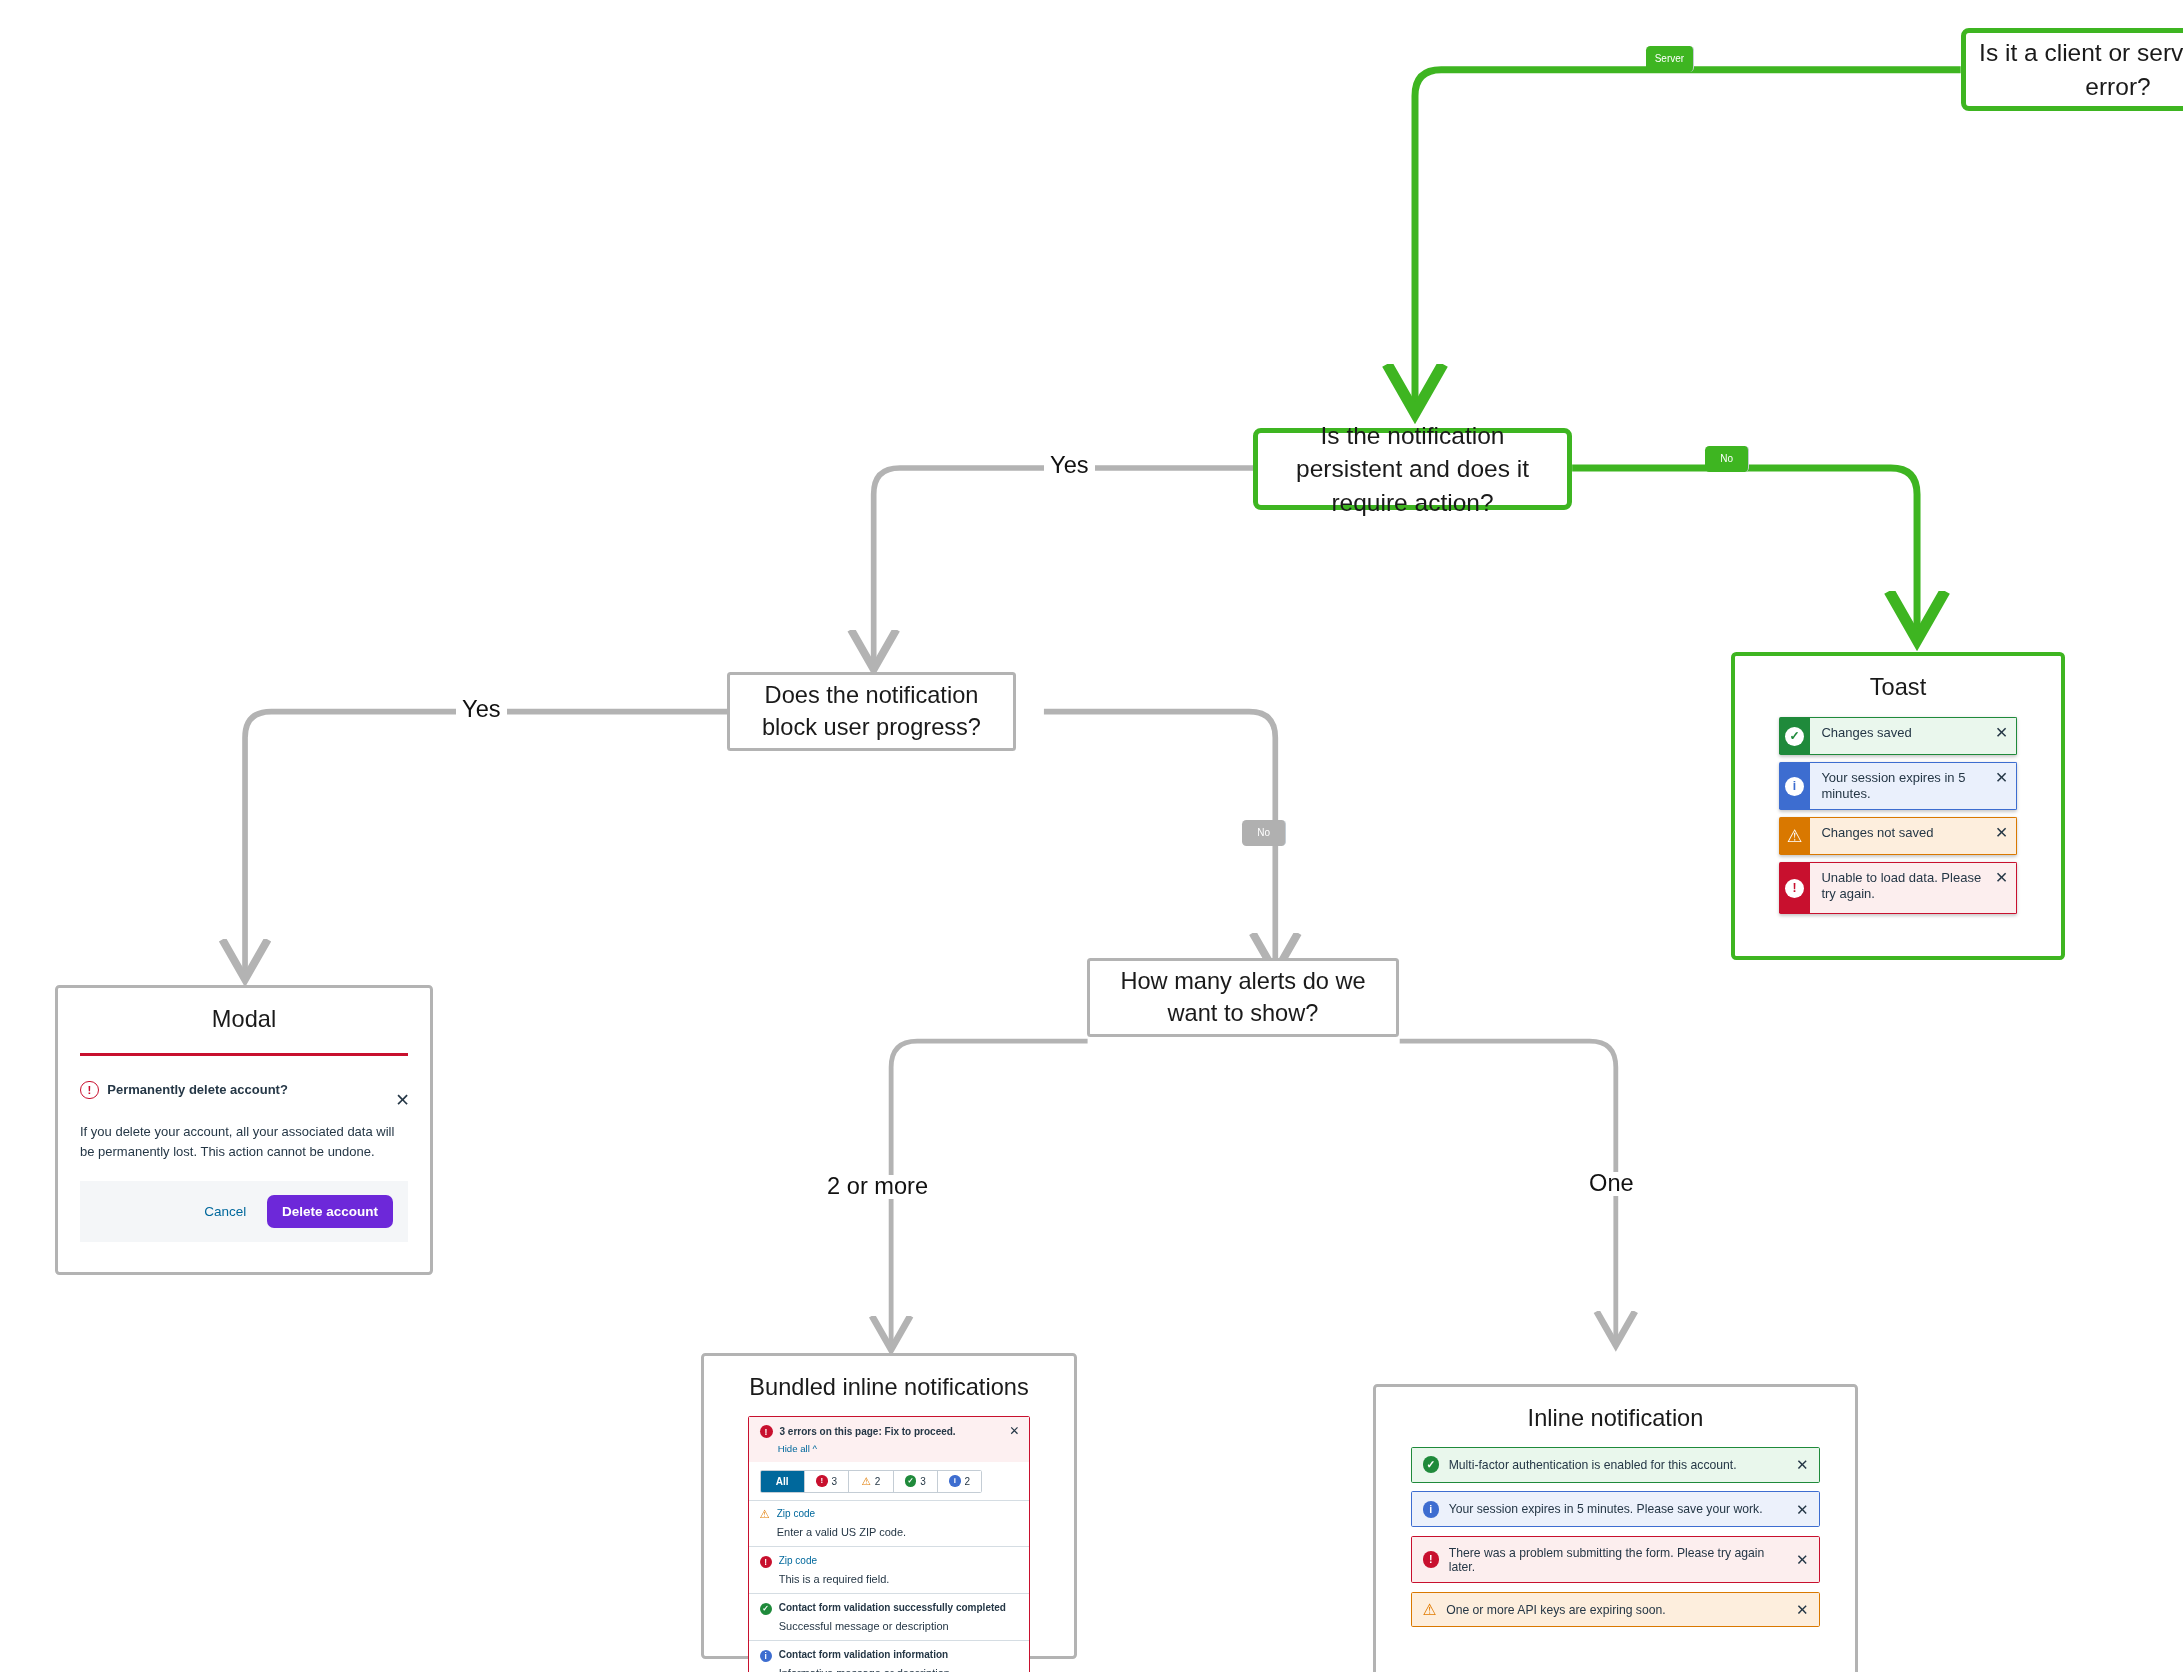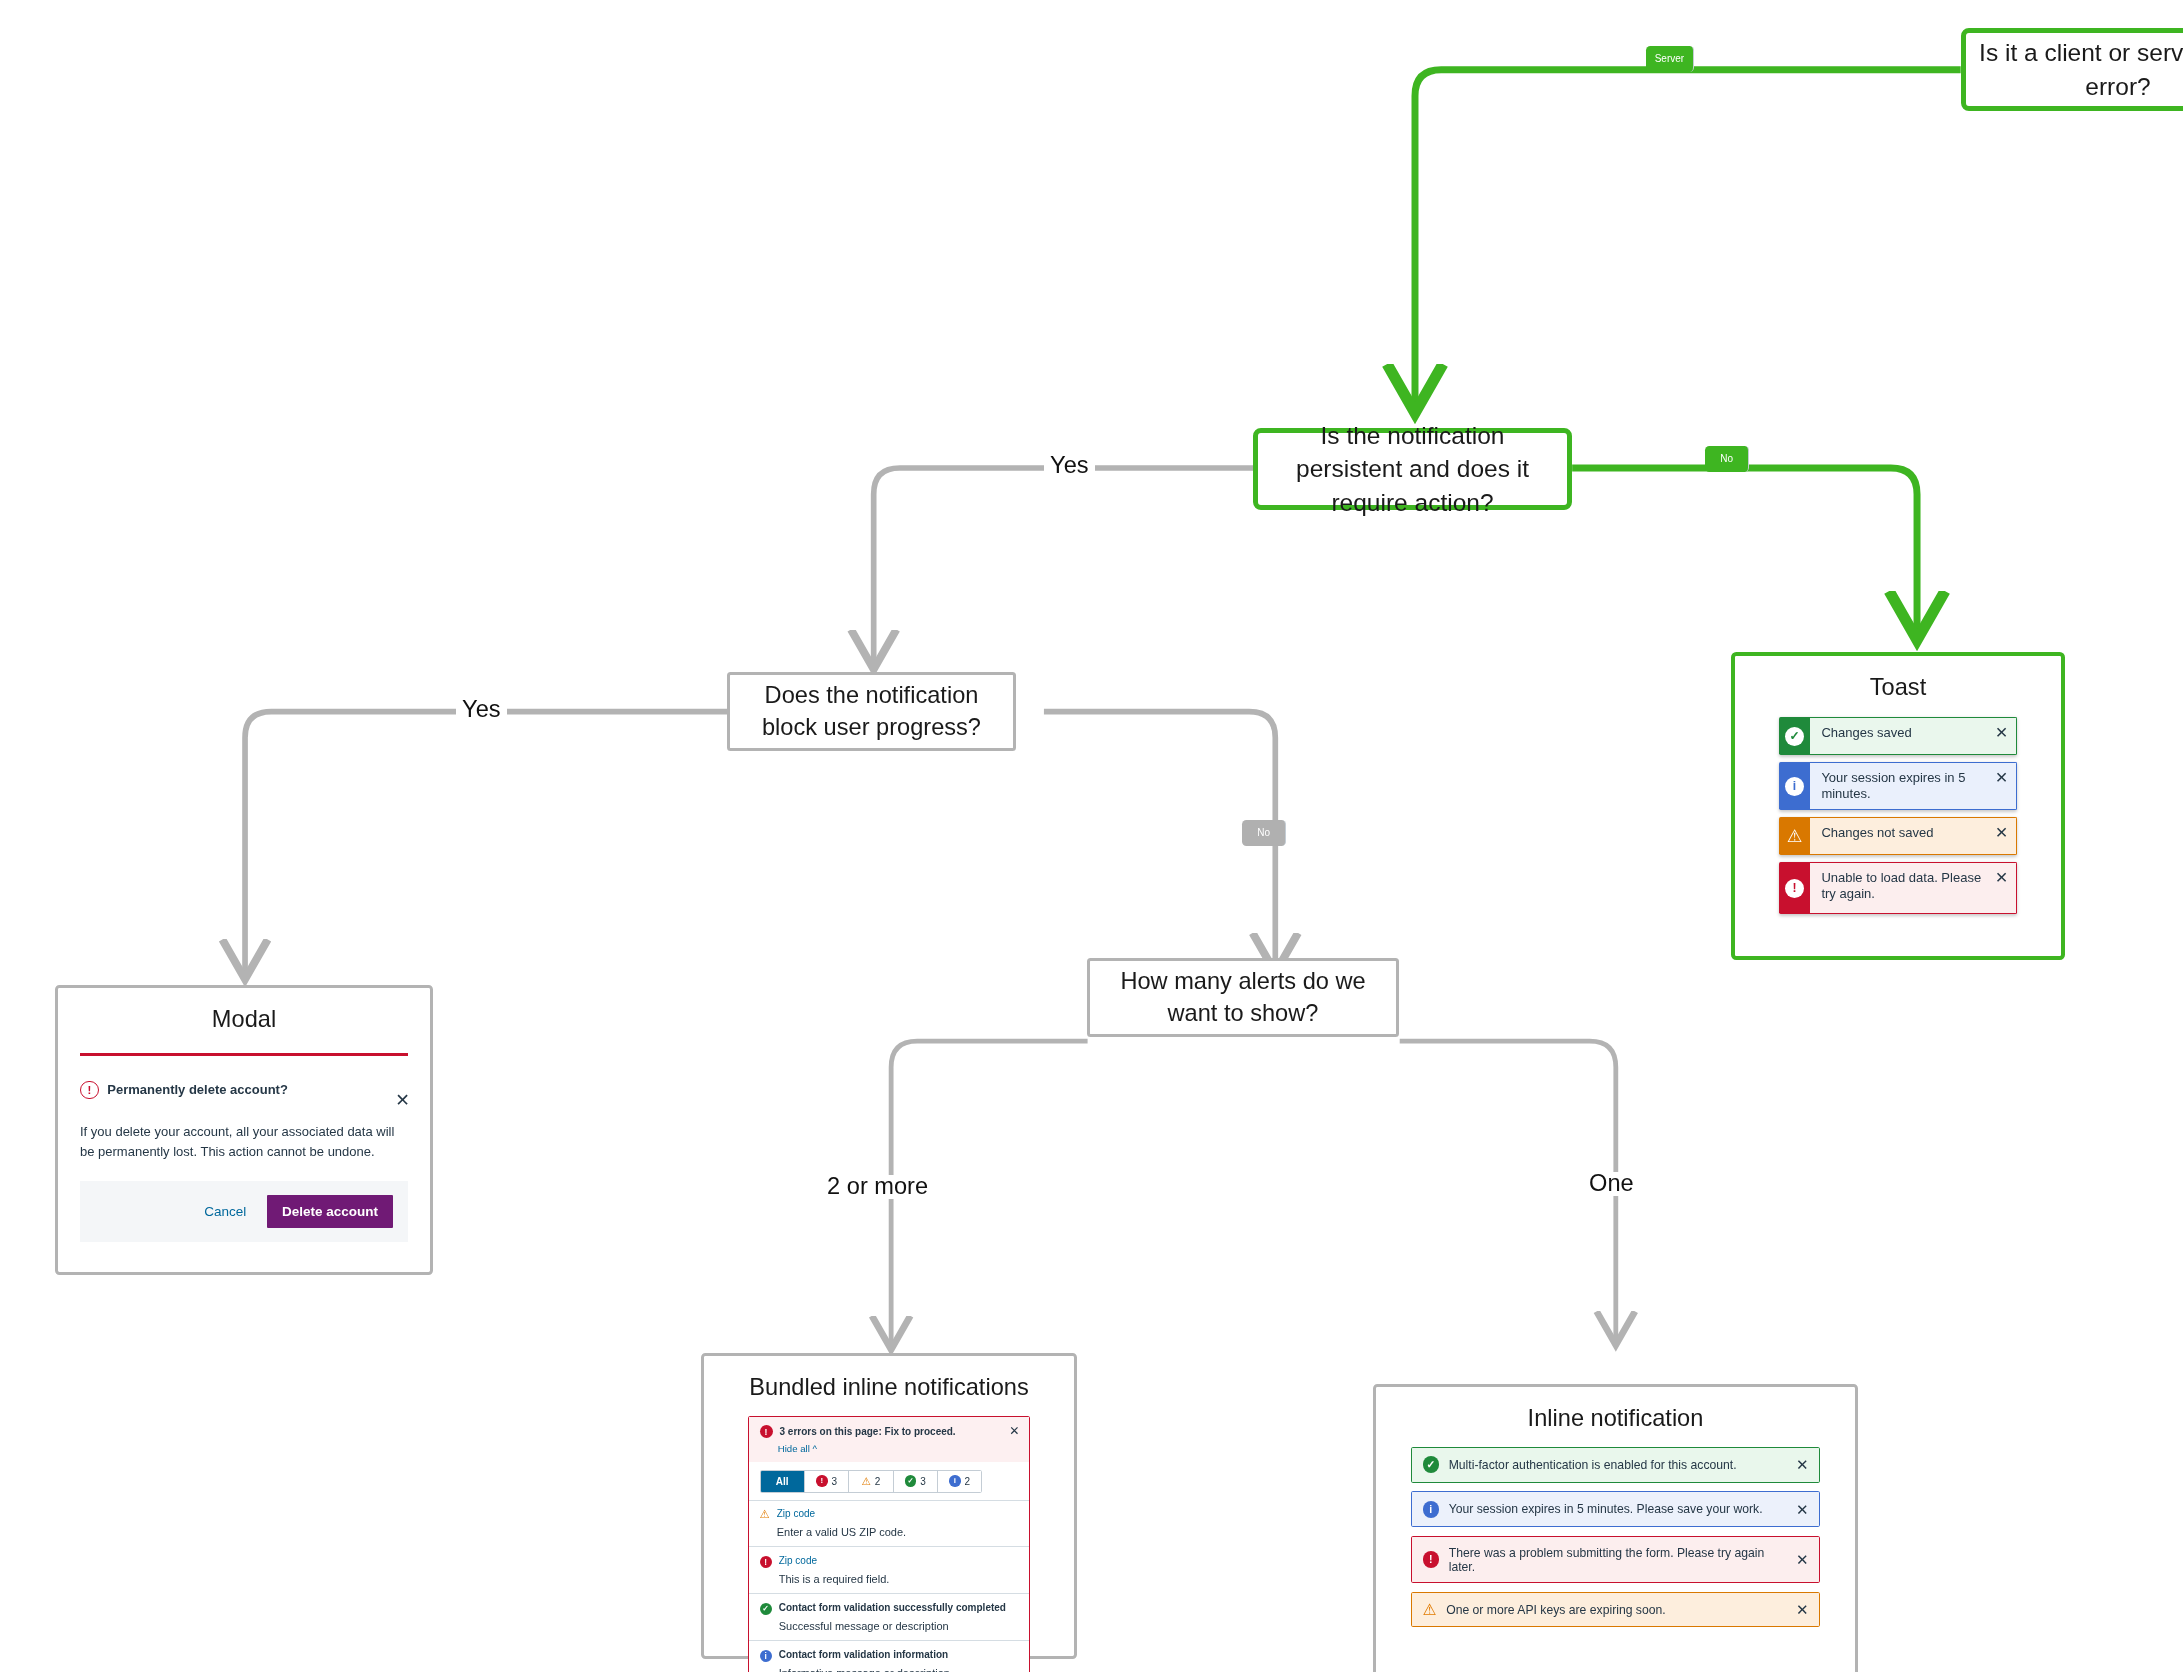--- a/index.html
+++ b/index.html
@@ -172,21 +172,21 @@
     gap: 11px;
     padding: 14px 15px;
   }
   .btn-cancel {
     background: none; border: none;
     color: #00689c; font-size: 13.5px; cursor: pointer;
     font-family: "Liberation Sans", sans-serif;
     padding: 6.1px 9.6px;
   }
   .btn-primary {
-    background: #701a75; border: none; border-radius: 1px;
+    background: #6d28d9; border: none; border-radius: 7px;
     color: #ffffff; font-size: 13.5px; font-weight: bold;
     padding: 8.7px 15px; cursor: pointer;
     font-family: "Liberation Sans", sans-serif;
   }
 
   
   .bundle {
     margin: 2.6px 44px 0;
     border: 1.7px solid #c8102e;
     border-radius: 1.7px;

